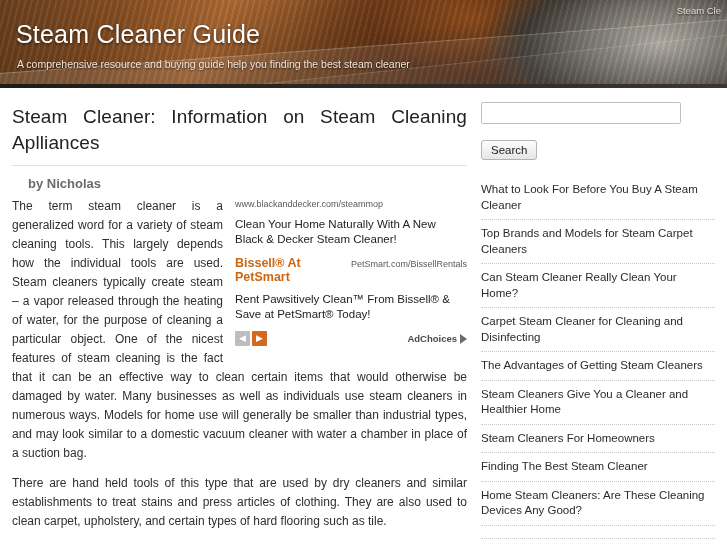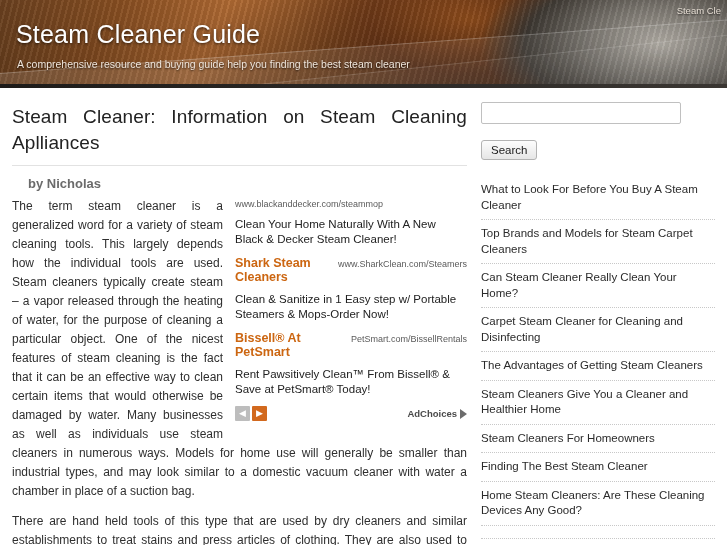--- a/index.html
+++ b/index.html
@@ -268,27 +268,20 @@
 
       <div class="ad-box">
 
         <div class="ad-unit">
           <div class="ad-title-row">
             <span class="ad-url">www.blackanddecker.com/steammop</span>
           </div>
           <div class="ad-desc">Clean Your Home Naturally With A New Black &amp; Decker Steam Cleaner!</div>
         </div>
 
-        <div class="ad-unit">
-          <div class="ad-title-row">
-            <a class="ad-title" href="#">Shark Steam Cleaners</a>
-            <span class="ad-url">www.SharkClean.com/Steamers</span>
-          </div>
-          <div class="ad-desc">Clean &amp; Sanitize in 1 Easy step w/ Portable Steamers &amp; Mops-Order Now!</div>
-        </div>
 
 
         <div class="ad-unit">
           <div class="ad-title-row">
             <a class="ad-title" href="#">Bissell® At PetSmart</a>
             <span class="ad-url">PetSmart.com/BissellRentals</span>
           </div>
           <div class="ad-desc">Rent Pawsitively Clean™ From Bissell® &amp; Save at PetSmart® Today!</div>
         </div>
 

